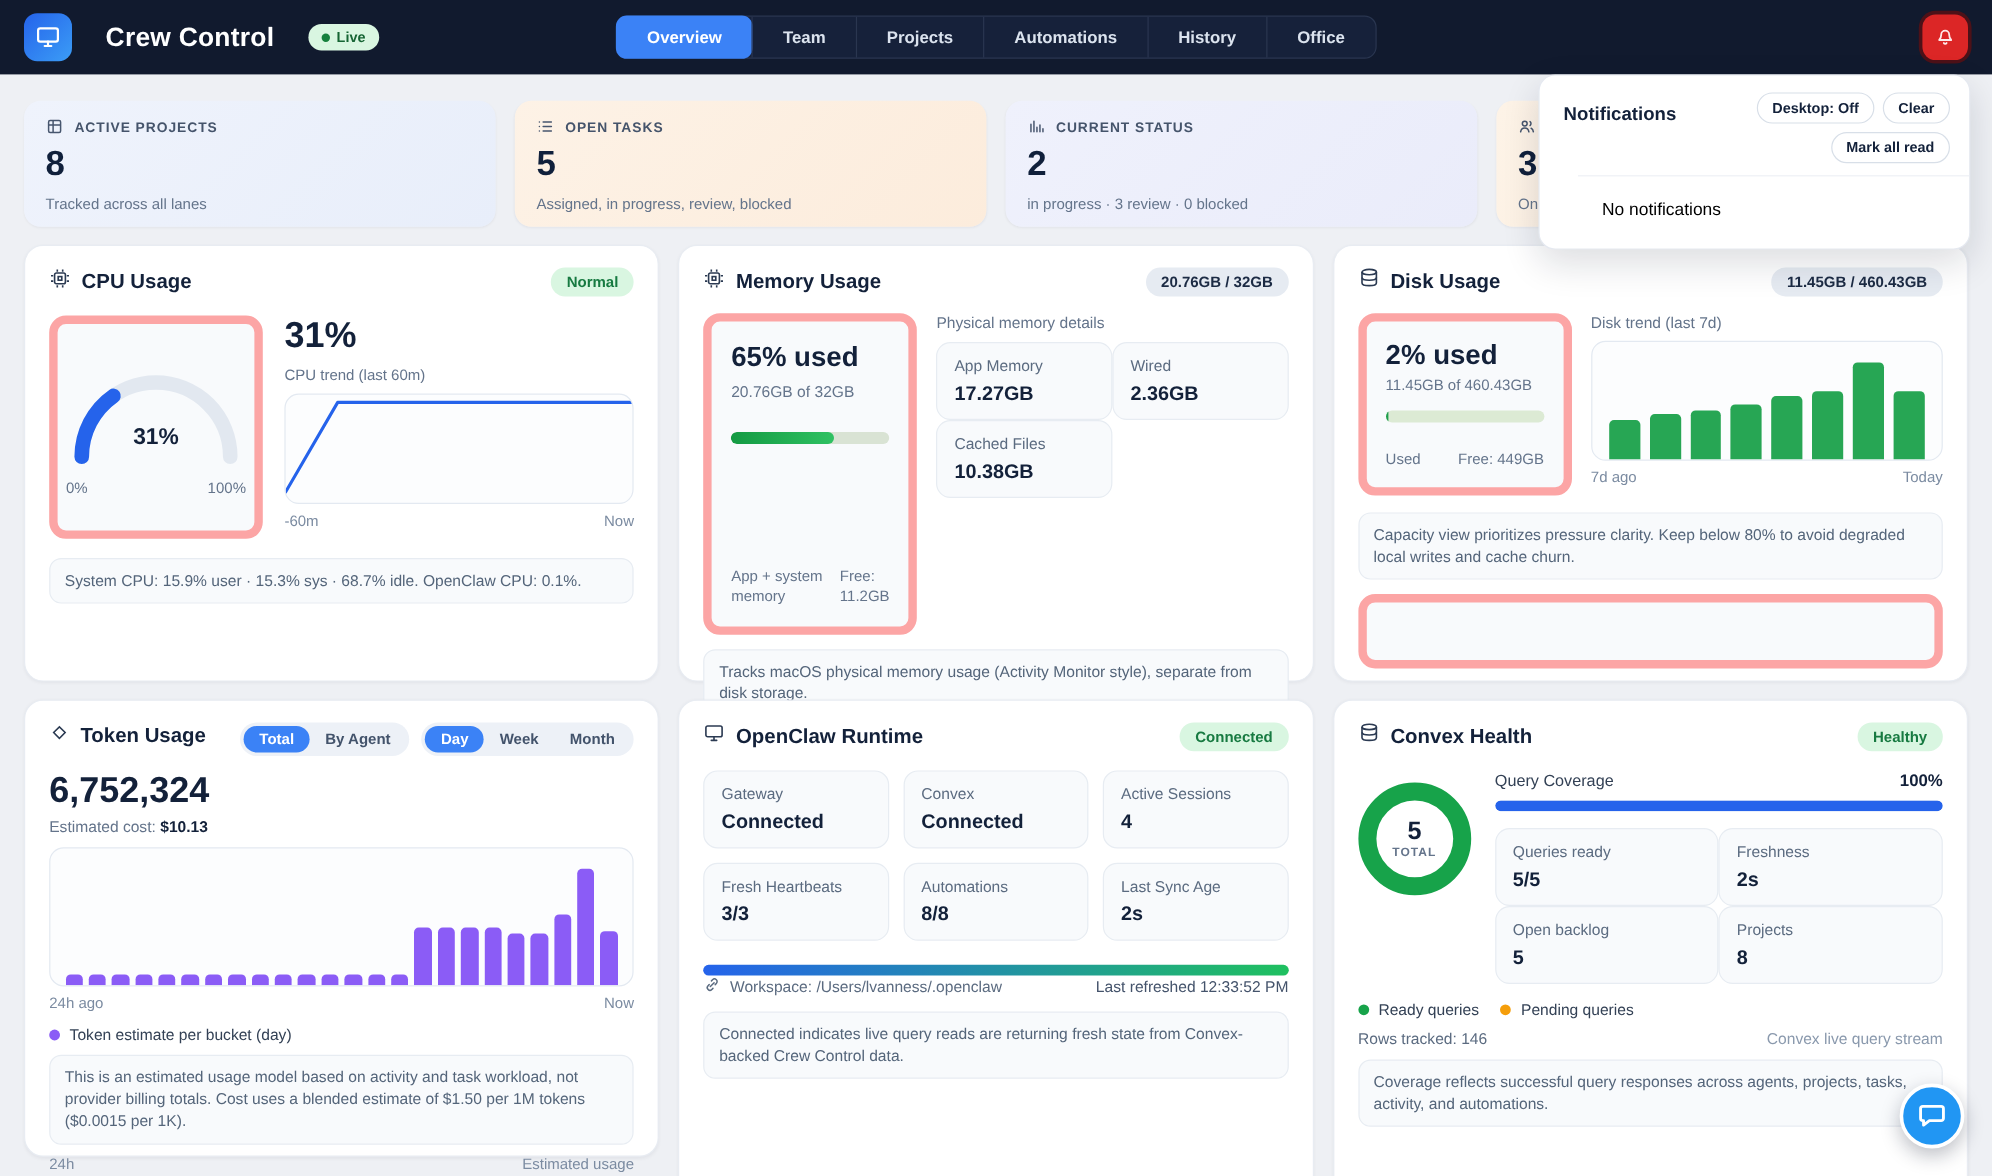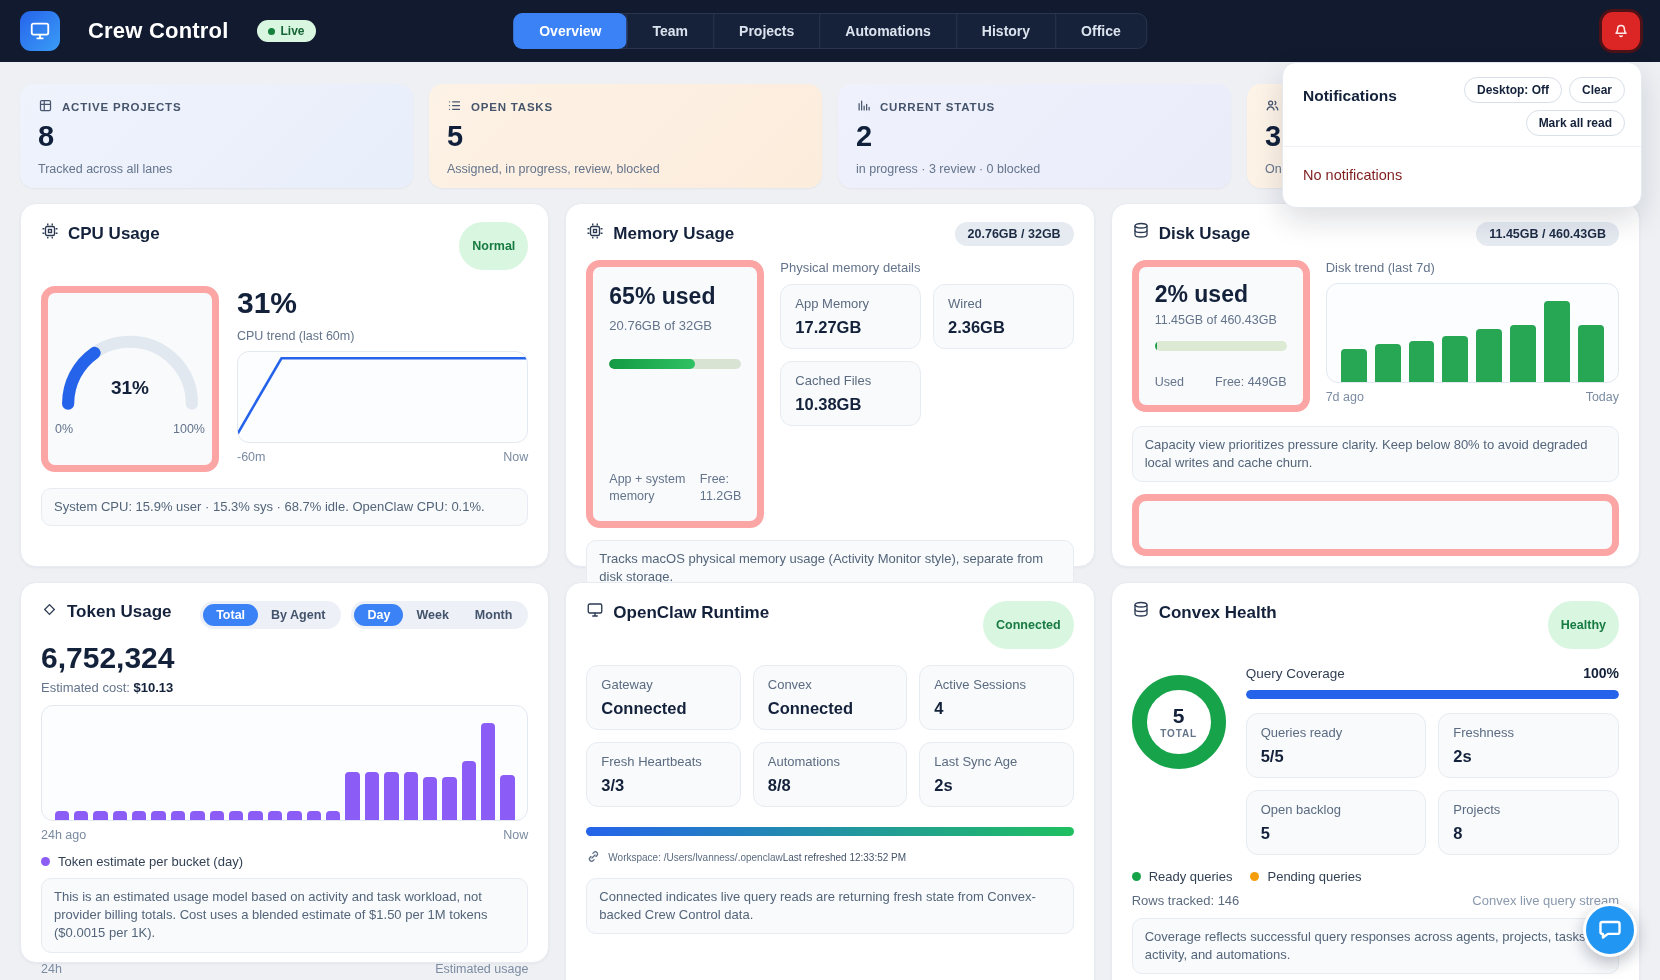--- a/index.html
+++ b/index.html
@@ -34,21 +34,21 @@
   .stat .cap { font-size:12.5px; color:#64748b; margin-top:11px; }
   
   .grid3 { display:grid; grid-template-columns:repeat(3,1fr); gap:16px; margin:15px 20px 0; }
   .card { background:#fff; border:1px solid #e8ecf2; border-radius:16px; padding:18px 20px; box-shadow:0 1px 3px rgba(15,23,42,.05); position:relative; }
   .row1 .card { height:364px; }
   .row2 .card { height:450px; }
   .row2 .card.token { height:381px; }
   .hd { display:flex; align-items:flex-start; justify-content:space-between; }
   .hd .t { display:flex; align-items:center; gap:9px; font-size:17px; font-weight:800; color:#13213a; }
   .hd .t svg { color:#2b3a52; }
-  .badge-green { background:#d9f6e1; color:#177a41; font-weight:700; font-size:12.5px; padding:17px 13px; border-radius:999px; }
+  .badge-green { background:#d9f6e1; color:#177a41; font-weight:700; font-size:12.5px; padding:5px 13px; border-radius:999px; }
   .pill-dark { background:#e6ebf2; color:#1c2b44; font-weight:800; font-size:12.5px; padding:5px 13px; border-radius:999px; }
   .panel { background:#f8fafc; border:7px solid #fca5a5; border-radius:14px; }
   .note { background:#f8fafc; border:1px solid #e7ecf2; border-radius:10px; padding:9px 12px; font-size:13px; color:#54657a; line-height:1.4; }
   .tile { background:#f8fafc; border:1px solid #e7ecf2; border-radius:12px; padding:11px 14px; }
   .tile .tl { font-size:13px; color:#5b6b80; margin-bottom:7px; }
   .tile .tv { font-size:16.5px; font-weight:700; color:#13213a; }
   .chartbox { border:1px solid #e3e9f1; border-radius:12px; background:#fcfdfe; position:relative; overflow:hidden; }
   .axisrow { display:flex; justify-content:space-between; font-size:12.5px; color:#7b8ba1; margin-top:7px; }
   .vbars { display:flex; align-items:flex-end; height:100%; padding:10px 10px 0; }
   .vbar { flex:1; border-radius:4px 4px 0 0; }
@@ -66,54 +66,54 @@
   .gaugeticks { display:flex; justify-content:space-between; width:150px; margin-top:4px; font-size:12.5px; color:#64748b; }
   .cpu-right { flex:1; }
   .cpu-big { font-size:30px; font-weight:800; }
   
   .mem-body { display:flex; gap:16px; margin-top:14px; }
   .mem-left { width:178px; height:268px; padding:16px; display:flex; flex-direction:column; }
   .mem-left .pct { font-size:23px; font-weight:800; }
   .mem-left .sub { font-size:13px; color:#64748b; margin-top:8px; }
   .mem-foot { margin-top:auto; display:flex; justify-content:space-between; gap:8px; font-size:12.5px; color:#64748b; line-height:1.35; }
   .mem-right { flex:1; }
-  .tiles2 { display:grid; grid-template-columns:1fr 1fr; gap:12px; margin-top:9px; }
+  .tiles2 { display:grid; grid-template-columns:1fr 1fr; gap:0; margin-top:9px; }
   .tiles3 { display:grid; grid-template-columns:1fr 1fr 1fr; gap:12px; margin-top:16px; }
   
   .disk-left { width:178px; height:152px; padding:14px 16px; display:flex; flex-direction:column; }
   
   .segs { display:flex; gap:10px; }
   .seg { display:flex; align-items:center; background:#edf1f7; border-radius:999px; padding:3px; }
   .seg .opt { font-size:12.5px; font-weight:700; color:#43536b; padding:4px 13px; border-radius:999px; cursor:pointer; }
   .seg .opt.active { background:#3b82f6; color:#fff; }
   .token-big { font-size:30px; font-weight:800; margin-top:12px; }
   .legendrow { display:flex; align-items:center; gap:8px; font-size:13px; color:#334155; margin-top:12px; }
   .ldot { width:9px; height:9px; border-radius:50%; display:inline-block; }
   
   .gradbar { height:9px; border-radius:999px; background:linear-gradient(90deg,#2563eb,#1fc05f); margin-top:20px; }
-  .wsrow { display:flex; align-items:center; margin-top:13px; font-size:10px; }
+  .wsrow { display:flex; justify-content:space-between; align-items:center; font-size:13px; }
   .wsleft { display:flex; align-items:center; gap:7px; color:#5b6b80; }
   .wsright { color:#44536b; }
   
   .cvx-body { display:flex; gap:20px; margin-top:16px; }
   .donut { width:94px; height:94px; border-radius:50%; border:15px solid #17a34a; display:flex; flex-direction:column; align-items:center; justify-content:center; flex:none; margin-top:10px; }
   .donut .dv { font-size:21px; font-weight:800; line-height:1; }
   .donut .dl { font-size:10px; font-weight:800; letter-spacing:.09em; color:#64748b; margin-top:2px; }
   .cvx-right { flex:1; }
   .covrow { display:flex; justify-content:space-between; align-items:center; font-size:13.5px; color:#334155; }
   .covrow b { font-size:14px; color:#13213a; }
   .cvx-meta { display:flex; justify-content:space-between; margin-top:9px; font-size:13px; }
   
   .popover { position:absolute; left:1282px; top:62px; width:360px; background:#fff; border:1px solid #e5e9f0; border-radius:14px; box-shadow:0 12px 30px rgba(15,23,42,.14); z-index:50; }
   .pop-hd { display:flex; justify-content:space-between; padding:14px 16px 10px 20px; }
   .pop-title { font-size:15.5px; font-weight:800; margin-top:10px; }
   .pop-btns { display:flex; flex-direction:column; align-items:flex-end; gap:7px; }
   .pop-btnrow { display:flex; gap:7px; }
   .pbtn { font-size:12px; font-weight:700; border:1px solid #d8dfe8; border-radius:999px; padding:5px 12px; background:#fff; color:#13213a; cursor:pointer; }
-  .pop-body { border-top:1px solid #eef1f5; padding:20px 20px 24px; font-size:14.5px; color:#7f1d1d; }
+  .pop-body { border-top:1px solid #eef1f5; padding:20px 20px 24px; font-size:14.5px; color:#000000;margin-left:32px; }
   
   .fab { position:absolute; left:1583px; top:903px; width:54px; height:54px; border-radius:50%; background:#2196f3; border:3px solid #fff; display:flex; align-items:center; justify-content:center; color:#fff; cursor:pointer; box-shadow:0 6px 16px rgba(15,23,42,.28); z-index:40; }
 </style>
 </head>
 <body>
 
 <div>
 
   <header>
     <div class="brand">

